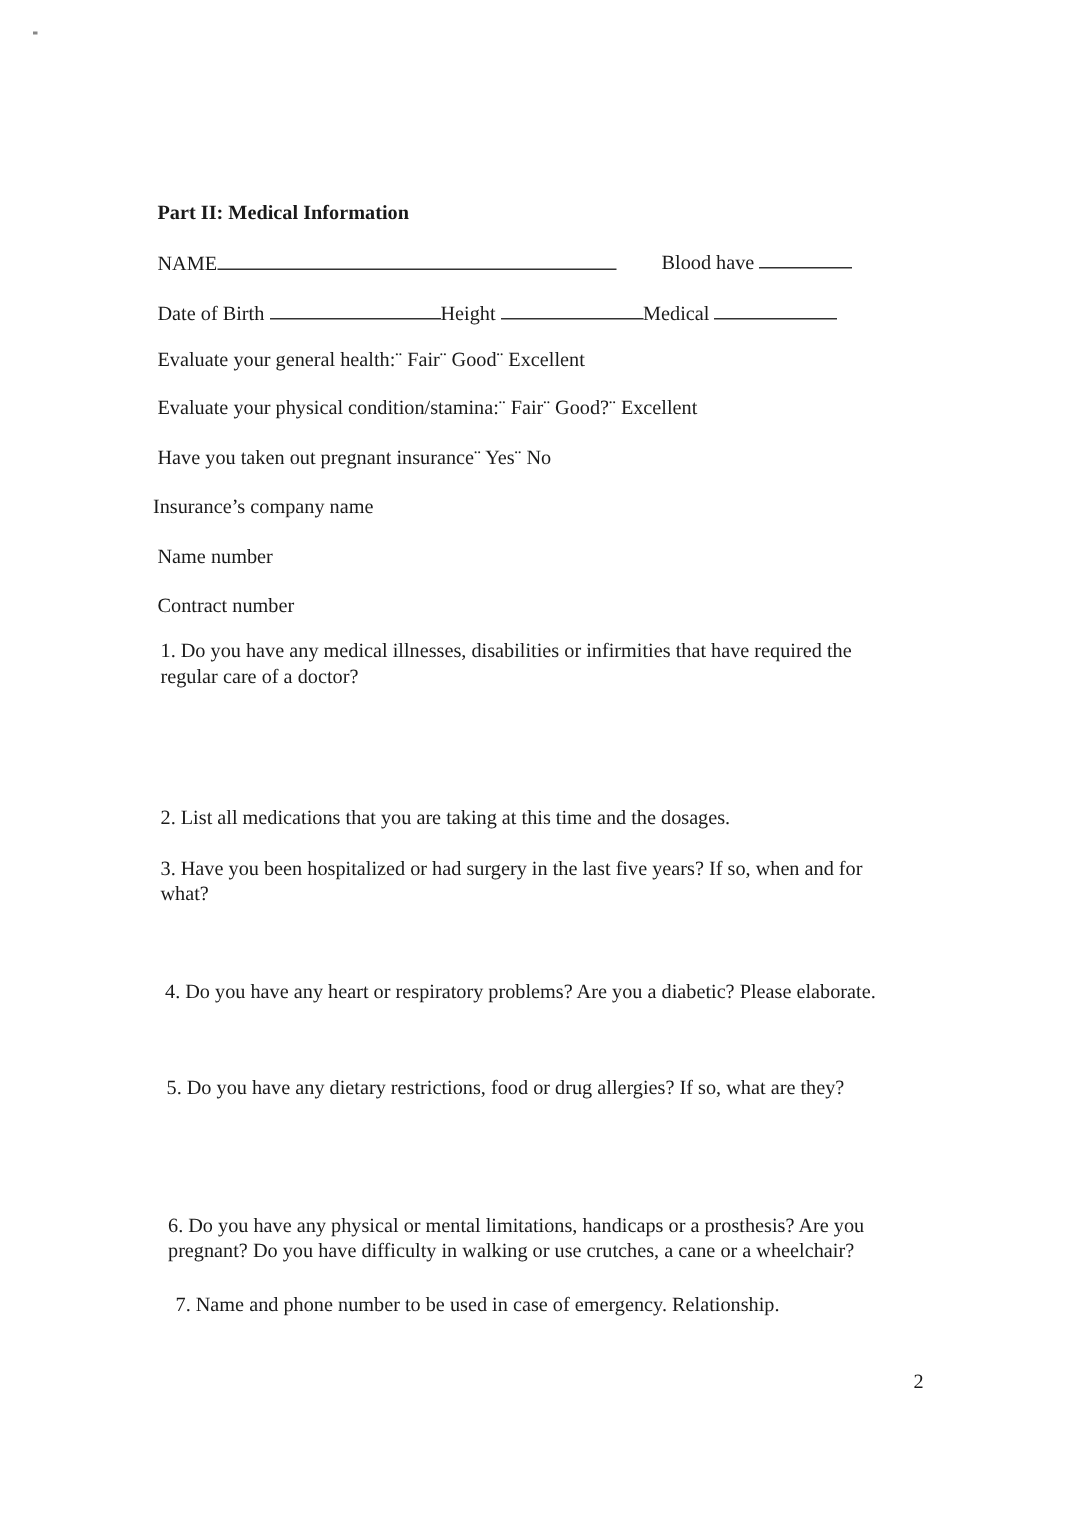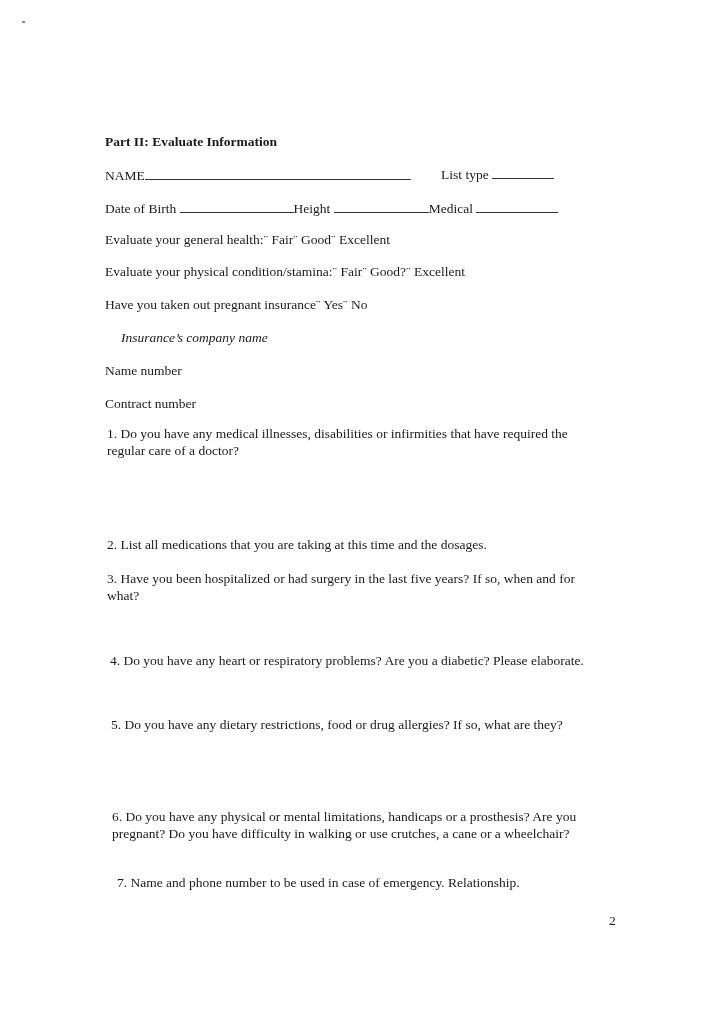--- a/index.html
+++ b/index.html
@@ -12,46 +12,46 @@
     .title { left: 105px; top: 134px; font-weight: bold; font-size: 13.5px; }
     .blank { display: inline-block; border-bottom: 1px solid #333; height: 12px; vertical-align: baseline; }
     .q { position: absolute; left: 107px; width: 500px; line-height: 17px; white-space: normal; font-family: Liberation Serif, serif; }
     .speck { position: absolute; width: 3px; height: 2px; background: #888; }
   </style>
 </head>
 <body>
 
 <div class="speck" style="left:22px;top:21px;"></div>
 
-<div class="abs title">Part II: Evaluate Information</div>
+<div class="abs title">Part II: Medical Information</div>
 
 <div class="abs" style="left:105px; top:167px;">
   <span>NAME</span><span class="blank" style="width:266px;"></span>
 </div>
 <div class="abs" style="left:441px; top:166px;">
-  <span>List type</span>
+  <span>Blood have</span>
   <span class="blank" style="width:62px;"></span>
 </div>
 
 <div class="abs" style="left:105px; top:200px;">
   <span>Date of Birth</span>
   <span class="blank" style="width:114px;"></span><span>Height</span>
   <span class="blank" style="width:95px;"></span><span>Medical</span>
   <span class="blank" style="width:82px;"></span>
 </div>
 
 <div class="abs" style="left:105px; top:232px;">Evaluate your general health:¨ Fair¨ Good¨ Excellent</div>
 <div class="abs" style="left:105px; top:264px;">Evaluate your physical condition/stamina:¨ Fair¨ Good?¨ Excellent</div>
 <div class="abs" style="left:105px; top:297px;">Have you taken out pregnant insurance¨ Yes¨ No</div>
 
-<div class="abs" style="left:121px; top:330px;font-style:italic;">Insurance’s company name</div>
+<div class="abs" style="left:102px; top:330px;">Insurance’s company name</div>
 <div class="abs" style="left:105px; top:363px;">Name number</div>
 <div class="abs" style="left:105px; top:396px;">Contract number</div>
 
 <div class="q" style="top:425px; width:490px;">1. Do you have any medical illnesses, disabilities or infirmities that have required the regular care of a doctor?</div>
 <div class="q" style="top:508px;margin-top:28px;">2. List all medications that you are taking at this time and the dosages.</div>
 <div class="q" style="top:570px; width:495px;">3. Have you been hospitalized or had surgery in the last five years? If so, when and for what?</div>
 <div class="q" style="top:652px; left:110px; width:510px;">4. Do you have any heart or respiratory problems? Are you a diabetic? Please elaborate.</div>
 <div class="q" style="top:716px; left:111px;">5. Do you have any dietary restrictions, food or drug allergies? If so, what are they?</div>
 <div class="q" style="top:780px; left:112px; width:495px;margin-top:28px;">6. Do you have any physical or mental limitations, handicaps or a  prosthesis? Are you pregnant? Do you have difficulty in walking or use crutches, a cane or a wheelchair?</div>
-<div class="q" style="top:861px; left:117px;margin-top:13px;">7. Name and phone number to be used in case of emergency. Relationship.</div>
+<div class="q" style="top:861px; left:117px;">7. Name and phone number to be used in case of emergency. Relationship.</div>
 
 <div class="abs" style="left:609px; top:913px;">2</div>
 
 </body></html>

